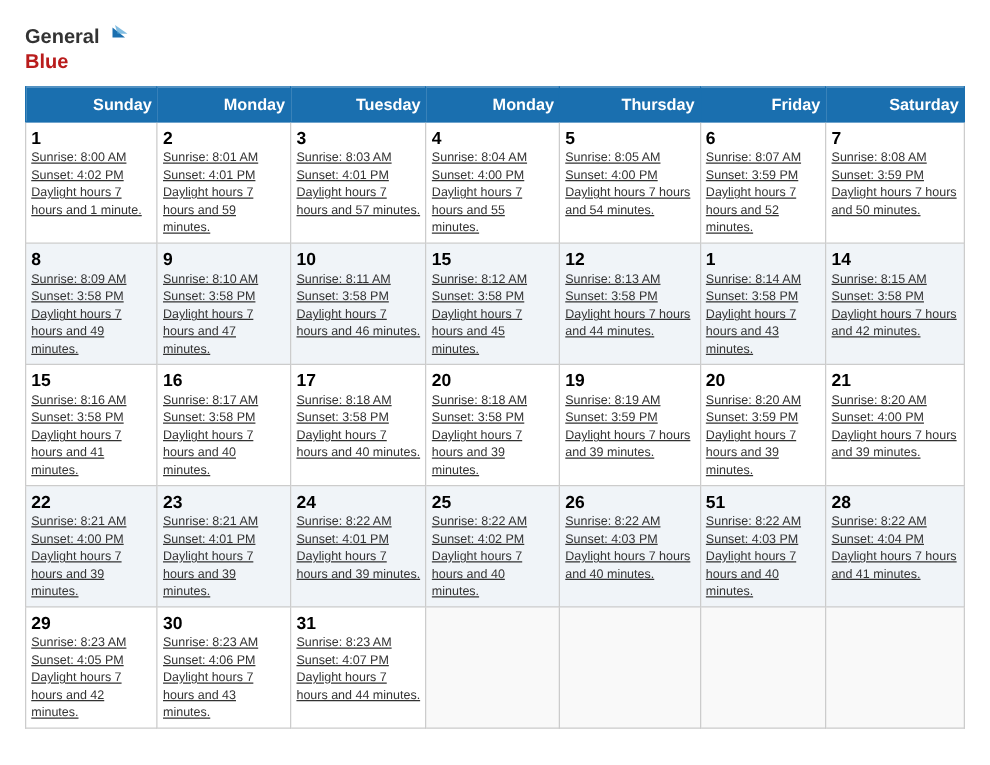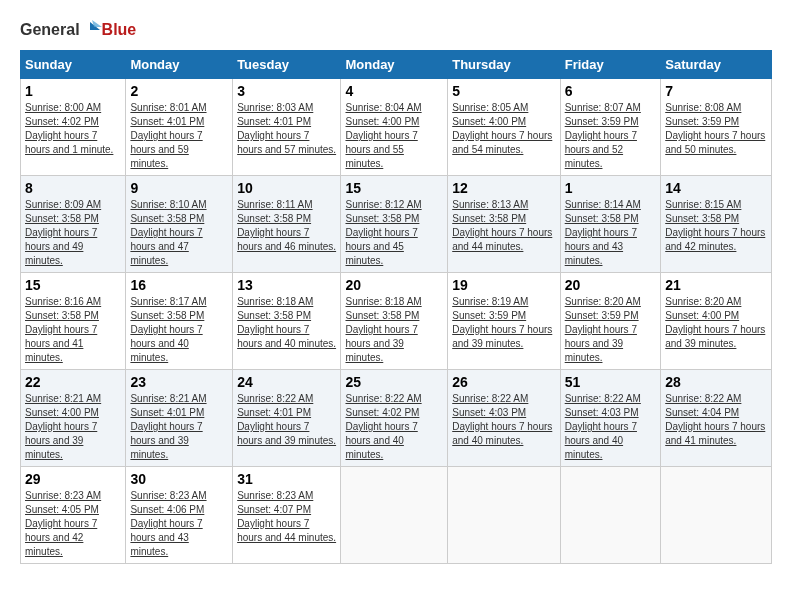--- a/index.html
+++ b/index.html
@@ -35,21 +35,21 @@
     }
     table {
       width: 100%;
       border-collapse: collapse;
       font-size: 11px;
     }
     thead tr th {
       background: #1a6faf;
       color: #fff;
       padding: 6px 4px;
-      text-align: left;
+      text-align: right;
       font-size: 13px;
       font-weight: bold;
       border: 1px solid #1a6faf;
     }
     tbody tr td {
       border: 1px solid #ccc;
       vertical-align: top;
       padding: 4px;
       background: #fff;
       min-height: 80px;
@@ -71,21 +71,21 @@
     }
     .empty-cell {
       background: #f9f9f9 !important;
     }
   </style>
 </head>
 <body>
 
 <div class="header-area">
   <div class="logo">
-  <div style="display:flex;flex-direction:row;align-items:flex-start;line-height:1.2;text-align:right;">
+  <div style="display:flex;flex-direction:column;align-items:flex-start;line-height:1.2;text-align:right;">
     <div style="display:flex;align-items:center;gap:2px;">
       <span style="font-size:16px;font-weight:bold;color:#333;">General</span>
       <svg width="20" height="20" viewBox="0 0 20 20">
         <polygon points="8,2 18,10 8,10" fill="#1a6faf"></polygon>
         <polygon points="10,0 20,7 12,7" fill="#4a9fd4" opacity="0.7"></polygon>
       </svg>
     </div>
     <span style="font-size:16px;font-weight:bold;color:#b91c1c;">Blue</span>
   </div>
 </div>
@@ -171,21 +171,21 @@
       <tr>
         <td>
           <span class="day-num">15</span>
           <div class="day-info">Sunrise: 8:16 AM<br>Sunset: 3:58 PM<br>Daylight hours 7 hours and 41 minutes.</div>
         </td>
         <td>
           <span class="day-num">16</span>
           <div class="day-info">Sunrise: 8:17 AM<br>Sunset: 3:58 PM<br>Daylight hours 7 hours and 40 minutes.</div>
         </td>
         <td>
-          <span class="day-num">13</span>
+          <span class="day-num">17</span>
           <div class="day-info">Sunrise: 8:18 AM<br>Sunset: 3:58 PM<br>Daylight hours 7 hours and 40 minutes.</div>
         </td>
         <td>
           <span class="day-num">20</span>
           <div class="day-info">Sunrise: 8:18 AM<br>Sunset: 3:58 PM<br>Daylight hours 7 hours and 39 minutes.</div>
         </td>
         <td>
           <span class="day-num">19</span>
           <div class="day-info">Sunrise: 8:19 AM<br>Sunset: 3:59 PM<br>Daylight hours 7 hours and 39 minutes.</div>
         </td>

